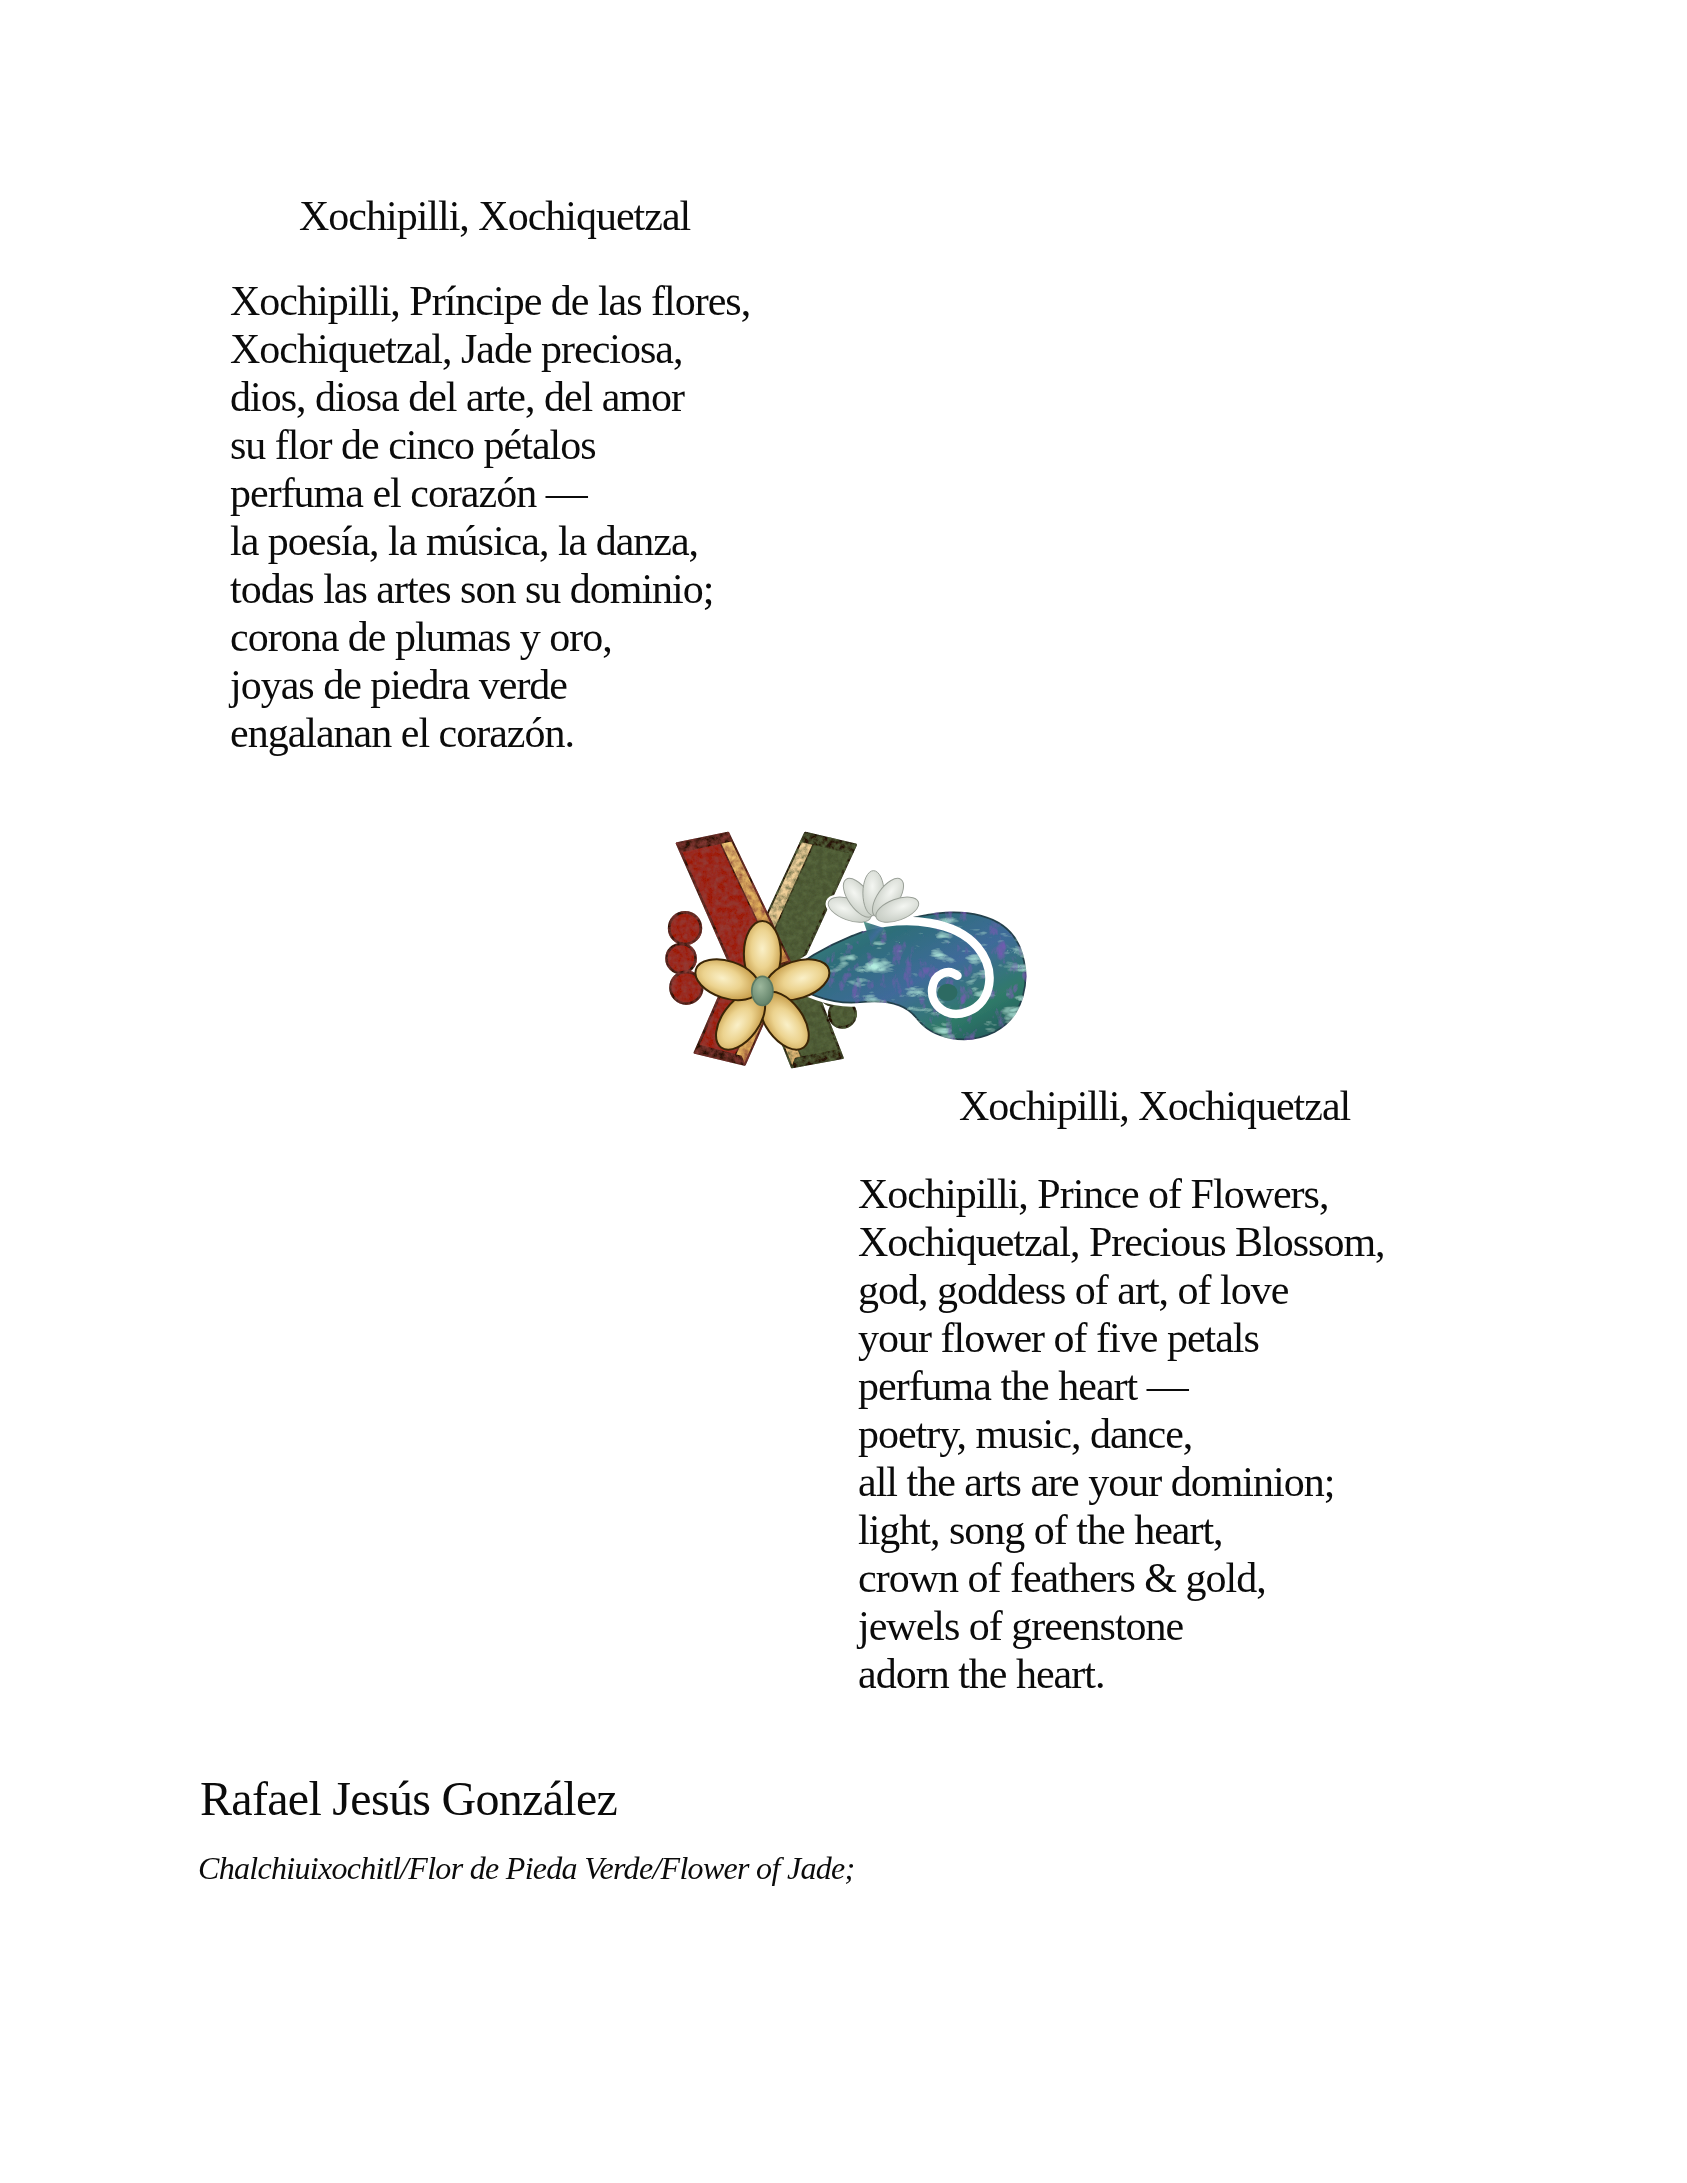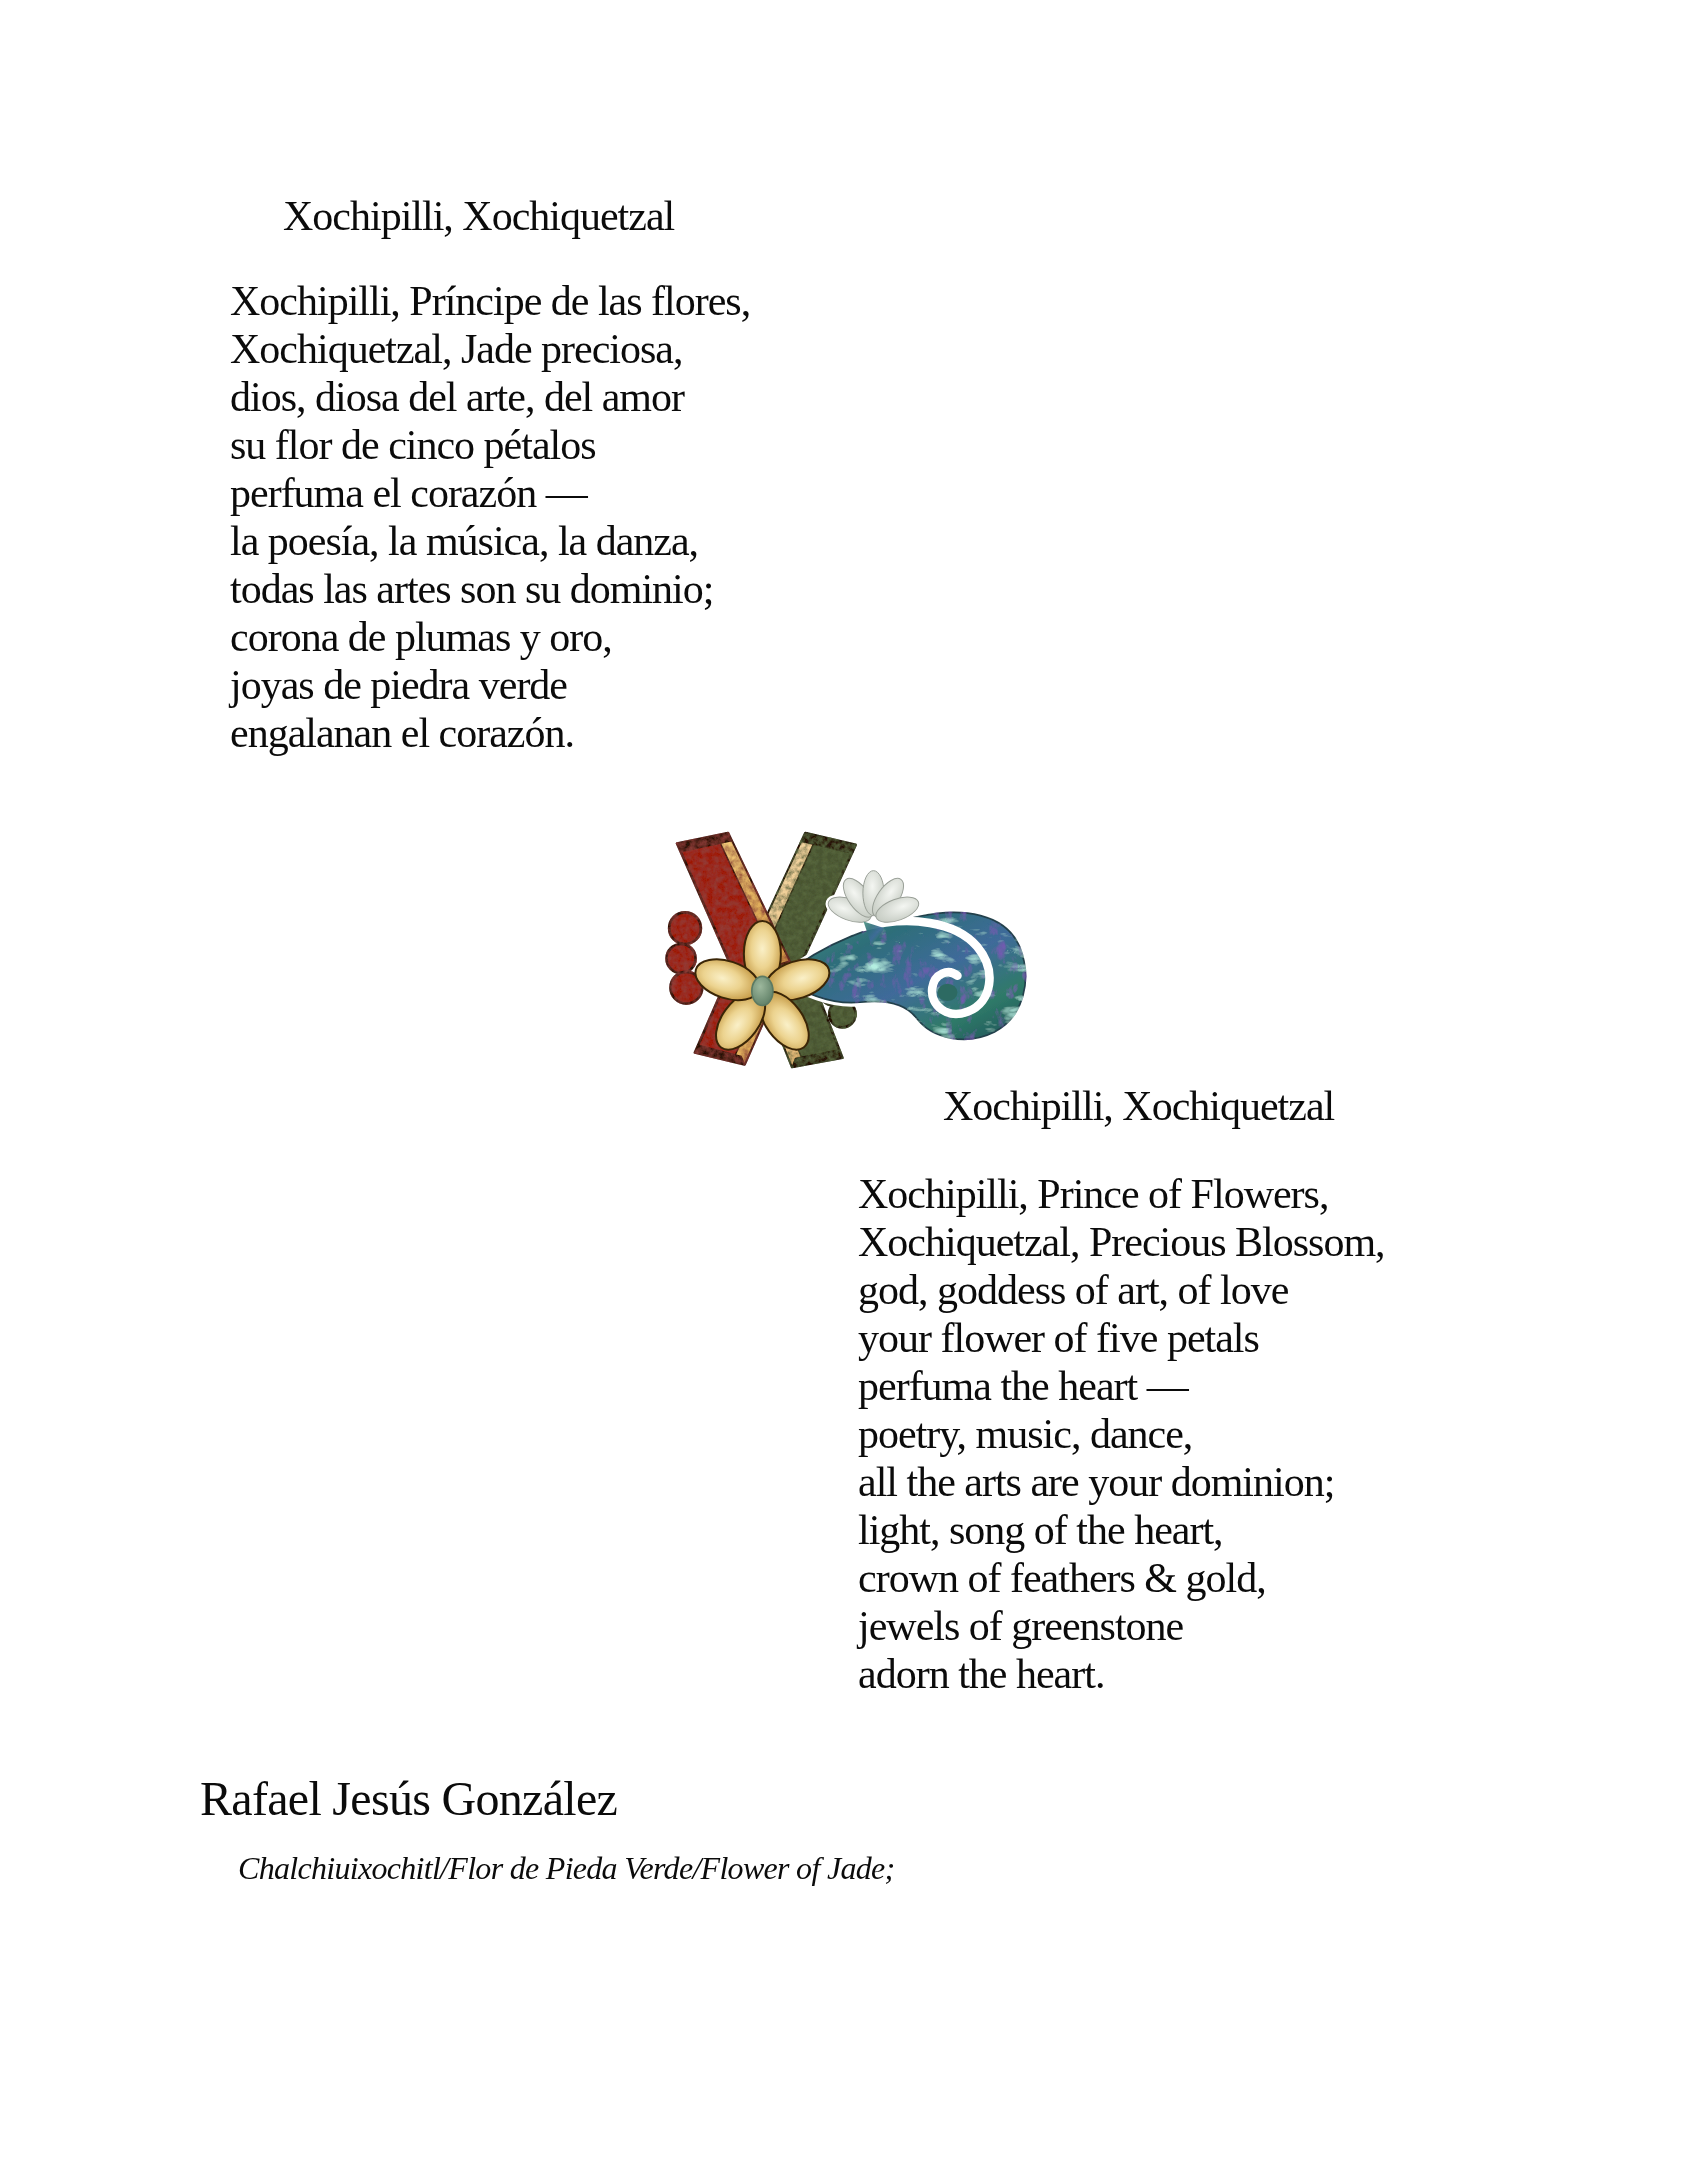--- a/index.html
+++ b/index.html
@@ -8,34 +8,35 @@
     background: #ffffff;
     position: relative;
     overflow: hidden;
     font-family: "Liberation Serif", serif;
     color: #0b0b0b;
   }
   .abs { position: absolute; }
   .poemtitle {
     font-size: 42px; line-height: 48px; letter-spacing: -1px;
     white-space: pre;
+    margin-left: 16px;
   }
   .poem { font-size: 42px; line-height: 48px; letter-spacing: -1px; }
   .poem .line { white-space: pre; }
   #title-es { left: 283px; top: 192px; }
   #poem-es  { left: 198px; top: 277px; margin-left: 32px; }
   #glyph-wrap { left: 665px; top: 829px; width: 368px; height: 242px; }
   #title-en { left: 943px; top: 1082px; }
   #poem-en  { left: 858px; top: 1170px; }
   #author-name {
     left: 200px; top: 1772px;
     font-size: 48px; line-height: 53px; letter-spacing: -0.7px;
     white-space: pre;
   }
-  #credit-block { left: 198px; top: 1845px; font-size: 32px; line-height: 46px; margin-left: 40px; }
+  #credit-block { left: 198px; top: 1845px; font-size: 32px; line-height: 46px; }
   #credit-title { font-style: italic; letter-spacing: -0.7px; white-space: pre; }
   #credit-rights { font-style: normal; letter-spacing: -0.3px; white-space: pre; }
 </style>
 </head>
 <body>
 
 <div class="abs poemtitle" id="title-es">Xochipilli, Xochiquetzal</div>
 
 <div class="abs poem" id="poem-es">
   <div class="line">Xochipilli, Príncipe de las flores,</div>

